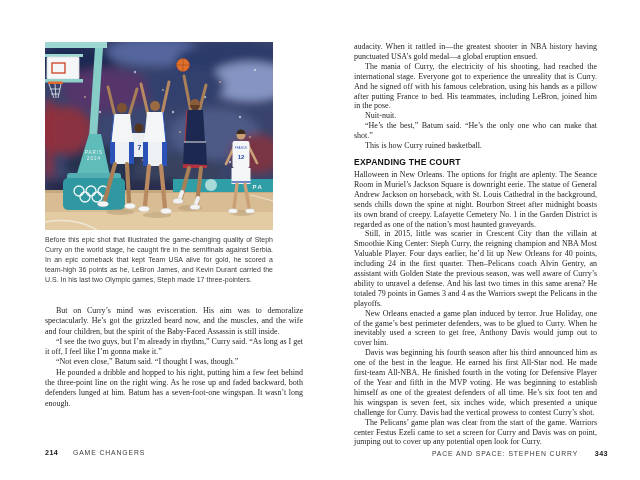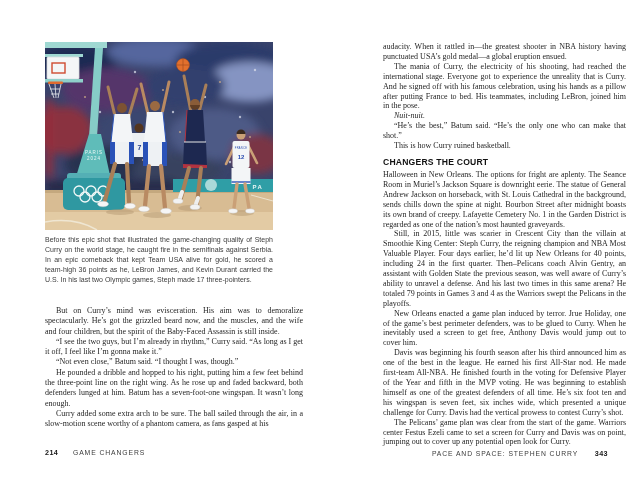--- a/index.html
+++ b/index.html
@@ -2,35 +2,35 @@
 <html><head>
 <meta charset="utf-8">
 <title>Book Spread</title>
 <style>
   html,body { margin:0; padding:0; background:#ffffff; }
   .spread { position:relative; width:640px; height:480px; background:#ffffff;
             font-family:"Liberation Serif", serif; overflow:hidden; }
 
   .page { position:absolute; top:42px; }
   .left-page  { left:45px;  width:258px; }
-  .right-page { left:383px; width:243px; }
+  .right-page { left:354px; width:243px; }
 
   figure { margin:0; width:228px; }
   svg.photo { display:block; width:228px; height:188px; }
   figcaption { margin-top:5px; width:228px;
                font-family:"Liberation Sans", sans-serif;
                font-size:7px; line-height:9.9px; color:#3c3c3c; text-align:justify; }
 
   .left-body { position:absolute; top:252px; left:0; width:258px;margin-top:12px; }
 
   .bodytext p { margin:0; font-size:8px; color:#1f1f1f; text-align:justify; }
   .left-page  .bodytext p { line-height:10.3px; }
   .right-page .bodytext p { line-height:9.9px; }
   p.ind { text-indent:11px; }
-  p.italic { font-style:italic; }
+  p.italic { }
 
   h2.section { font-family:"Liberation Sans", sans-serif; font-size:8.6px;
                font-weight:bold; color:#111; letter-spacing:0.2px; margin:6px 0 3px 0; }
 
   .footer { position:absolute; font-family:"Liberation Sans", sans-serif;
             font-size:6.8px; color:#3a3a3a; letter-spacing:0.9px; }
   .footer .pn { font-weight:bold; color:#161616; letter-spacing:0.4px; font-size:7.2px; }
   .footer-left  { left:45px; top:448px; }
   .footer-left .rh { margin-left:12px; }
   .footer-right { right:32px; top:449px; text-align:right; }
@@ -223,33 +223,32 @@
       </svg>
 
       <figcaption>Before this epic shot that illustrated the game-changing quality of Steph Curry on the world stage, he caught fire in the semifinals against Serbia. In an epic comeback that kept Team USA alive for gold, he scored a team-high 36 points as he, LeBron James, and Kevin Durant carried the U.S. In his last two Olympic games, Steph made 17 three-pointers.</figcaption>
     </figure>
 
     <div class="left-body bodytext">
       <p class="ind">But on Curry’s mind was evisceration. His aim was to demoralize spectacularly. He’s got the grizzled beard now, and the muscles, and the wife and four children, but the spirit of the Baby-Faced Assassin is still inside.</p>
       <p class="ind">“I see the two guys, but I’m already in rhythm,” Curry said. “As long as I get it off, I feel like I’m gonna make it.”</p>
       <p class="ind">“Not even close,” Batum said. “I thought I was, though.”</p>
       <p class="ind">He pounded a dribble and hopped to his right, putting him a few feet behind the three-point line on the right wing. As he rose up and faded backward, both defenders lunged at him. Batum has a seven-foot-one wingspan. It wasn’t long enough.</p>
-      <p class="ind">Curry added some extra arch to be sure. The ball sailed through the air, in a slow-motion scene worthy of a phantom camera, as fans gasped at his</p>
     </div>
   </div>
 
   <div class="page right-page">
     <div class="bodytext">
       <p>audacity. When it rattled in—the greatest shooter in NBA history having punctuated USA’s gold medal—a global eruption ensued.</p>
       <p class="ind">The mania of Curry, the electricity of his shooting, had reached the international stage. Everyone got to experience the unreality that is Curry. And he signed off with his famous celebration, using his hands as a pillow after putting France to bed. His teammates, including LeBron, joined him in the pose.</p>
       <p class="ind italic">Nuit-nuit.</p>
       <p class="ind">“He’s the best,” Batum said. “He’s the only one who can make that shot.”</p>
       <p class="ind">This is how Curry ruined basketball.</p>
 
-      <h2 class="section">CHANGERS THE COURT</h2>
+      <h2 class="section">EXPANDING THE COURT</h2>
 
       <p>Halloween in New Orleans. The options for fright are aplenty. The Seance Room in Muriel’s Jackson Square is downright eerie. The statue of General Andrew Jackson on horseback, with St. Louis Cathedral in the background, sends chills down the spine at night. Bourbon Street after midnight boasts its own brand of creepy. Lafayette Cemetery No. 1 in the Garden District is regarded as one of the nation’s most haunted graveyards.</p>
       <p class="ind">Still, in 2015, little was scarier in Crescent City than the villain at Smoothie King Center: Steph Curry, the reigning champion and NBA Most Valuable Player. Four days earlier, he’d lit up New Orleans for 40 points, including 24 in the first quarter. Then–Pelicans coach Alvin Gentry, an assistant with Golden State the previous season, was well aware of Curry’s ability to unravel a defense. And his last two times in this same arena? He totaled 79 points in Games 3 and 4 as the Warriors swept the Pelicans in the playoffs.</p>
       <p class="ind">New Orleans enacted a game plan induced by terror. Jrue Holiday, one of the game’s best perimeter defenders, was to be glued to Curry. When he inevitably used a screen to get free, Anthony Davis would jump out to cover him.</p>
       <p class="ind">Davis was beginning his fourth season after his third announced him as one of the best in the league. He earned his first All-Star nod. He made first-team All-NBA. He finished fourth in the voting for Defensive Player of the Year and fifth in the MVP voting. He was beginning to establish himself as one of the greatest defenders of all time. He’s six foot ten and his wingspan is seven feet, six inches wide, which presented a unique challenge for Curry. Davis had the vertical prowess to contest Curry’s shot.</p>
       <p class="ind">The Pelicans’ game plan was clear from the start of the game. Warriors center Festus Ezeli came to set a screen for Curry and Davis was on point, jumping out to cover up any potential open look for Curry.</p>
     </div>
   </div>
 
   <div class="footer footer-left">

